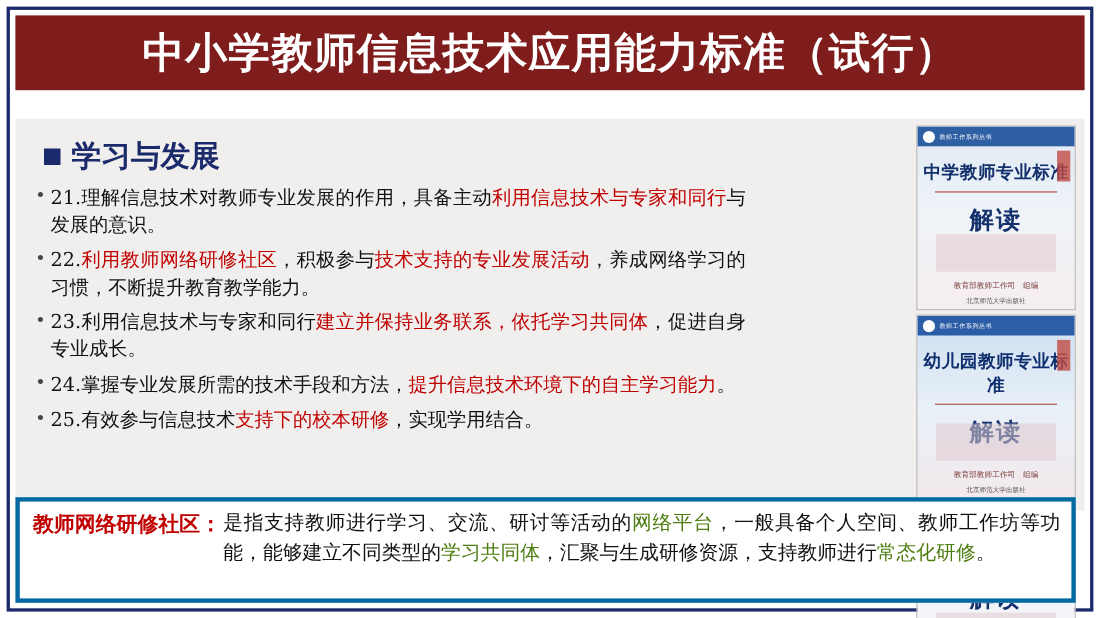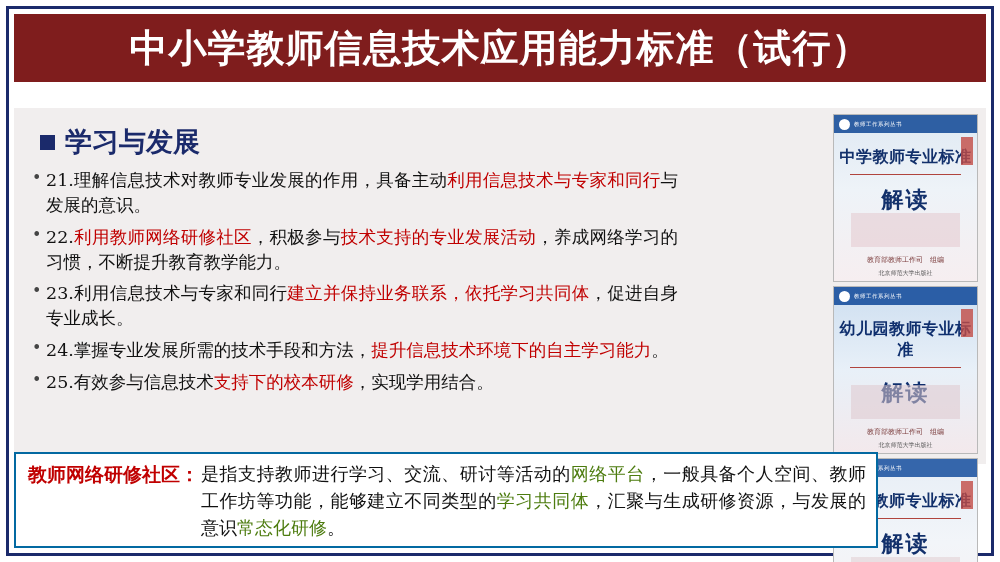--- a/index.html
+++ b/index.html
@@ -242,23 +242,23 @@
   .book3 .subtitle { color: #12306b; }
   .book3 .rule { background: #b0443d; }
   .book3 .block { background: #e0cdd1; }
   .book3 .corner { background: #c24b45; }
 
   
   #footer-box {
     position: absolute;
     left: 14px;
     top: 452px;
-    width: 864px;
+    width: 964px;
     height: 96px;
-    border: 2px solid #0369a1;
+    border: 4px solid #0369a1;
     box-sizing: border-box;
     background: #ffffff;
     padding: 6px 10px 6px 12px;
     display: flex;
     flex-direction: row;
   }
   #footer-term {
     color: #c00000;
     font-family: "DejaVu Serif", "Liberation Serif", serif;
     font-weight: bold;
@@ -345,15 +345,15 @@
         <div class="subtitle">解读</div>
         <div class="block"></div>
 
       </div>
 
     </div>
   </div>
 
   <div id="footer-box">
     <span id="footer-term">教师网络研修社区：</span>
-    <span id="footer-body"><span class="blk">是指支持教师进行学习、交流、研讨等活动的</span><span class="blue">网络平台</span><span class="blk">，一般具备个人空间、教师工作坊等功能，能够建立不同类型的</span><span class="blue">学习共同体</span><span class="blk">，汇聚与生成研修资源，与发展的意识</span><span class="blue">常态化研修</span><span class="blk">。</span></span>
+    <span id="footer-body"><span class="blk">是指支持教师进行学习、交流、研讨等活动的</span><span class="blue">网络平台</span><span class="blk">，一般具备个人空间、教师工作坊等功能，能够建立不同类型的</span><span class="blue">学习共同体</span><span class="blk">，汇聚与生成研修资源，支持教师进行</span><span class="blue">常态化研修</span><span class="blk">。</span></span>
   </div>
 </div>
 
 </body></html>

